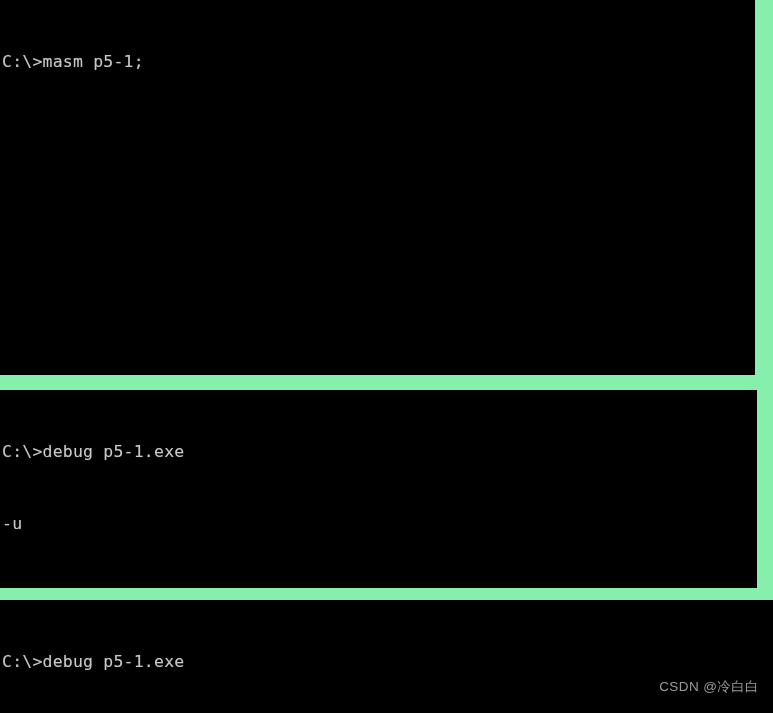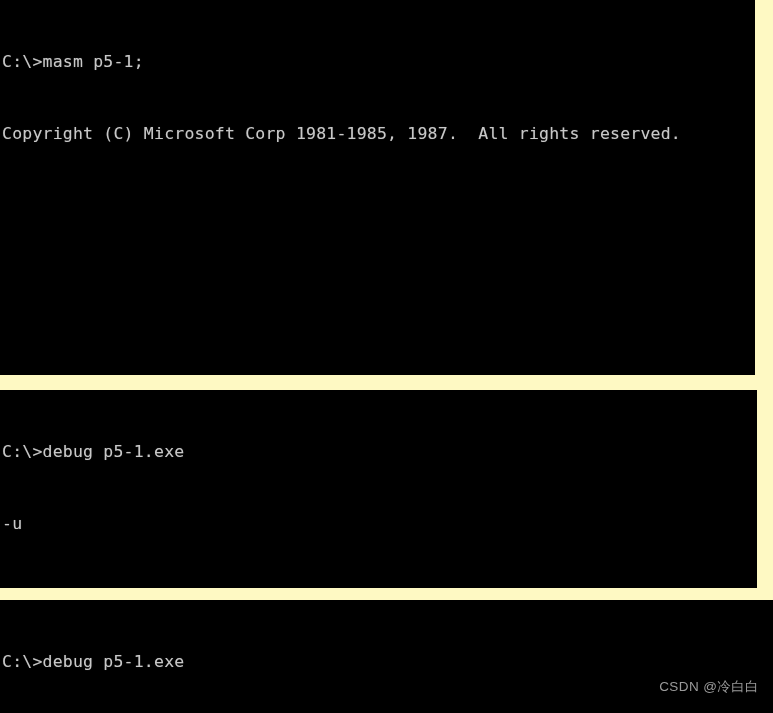--- a/index.html
+++ b/index.html
@@ -10,21 +10,21 @@
   }
   body {
     width: 773px;
     height: 713px;
     overflow: hidden;
     font-family: "DejaVu Sans Mono", "Liberation Mono", monospace;
   }
   .screenshot-stack {
     width: 773px;
     height: 713px;
-    background: #fef9c3;
+    background: #86efac;
     position: relative;
   }
 
   
   .console {
     background: #000000;
     color: #c8c8c8;
     font-family: "DejaVu Sans Mono", "Liberation Mono", monospace;
     font-size: 16.5px;
     line-height: 24px;
@@ -90,21 +90,20 @@
     margin-top: 42px;
   }
 </style>
 </head>
 <body>
 
 <div class="screenshot-stack">
 
   <div class="console" id="panel-masm-link">
     <div class="line">C:\&gt;masm p5-1;</div>
-    <div class="line">Copyright (C) Microsoft Corp 1981-1985, 1987.  All rights reserved.</div>
     <div class="line blank"></div>
     <div class="line blank"></div>
     
     
     
     
     
     
     
     

